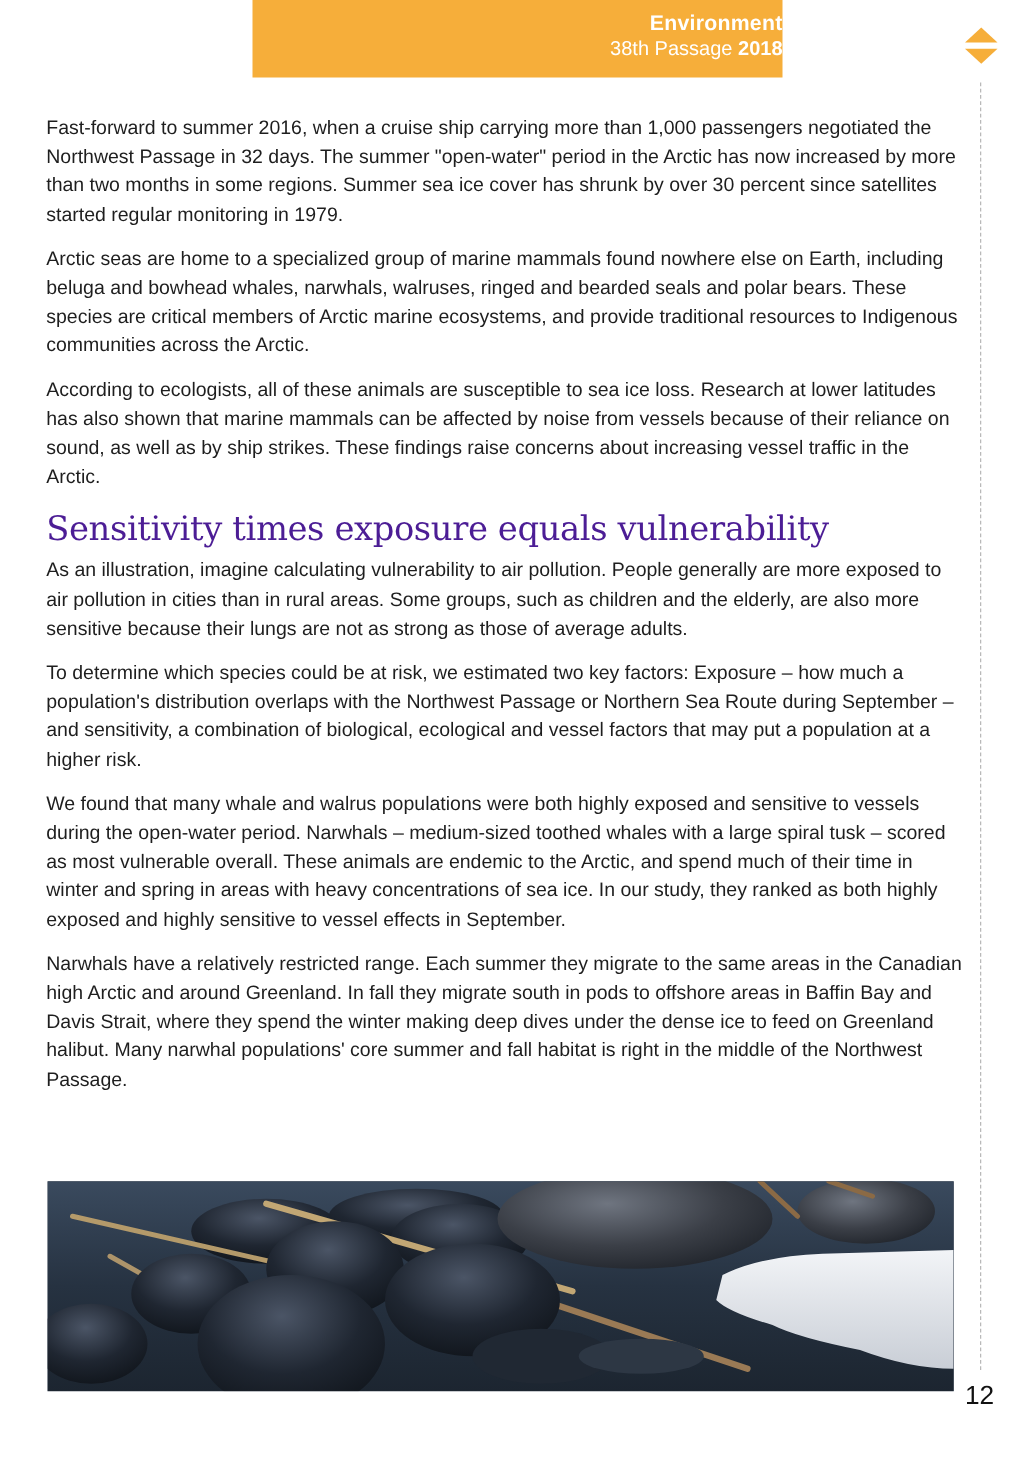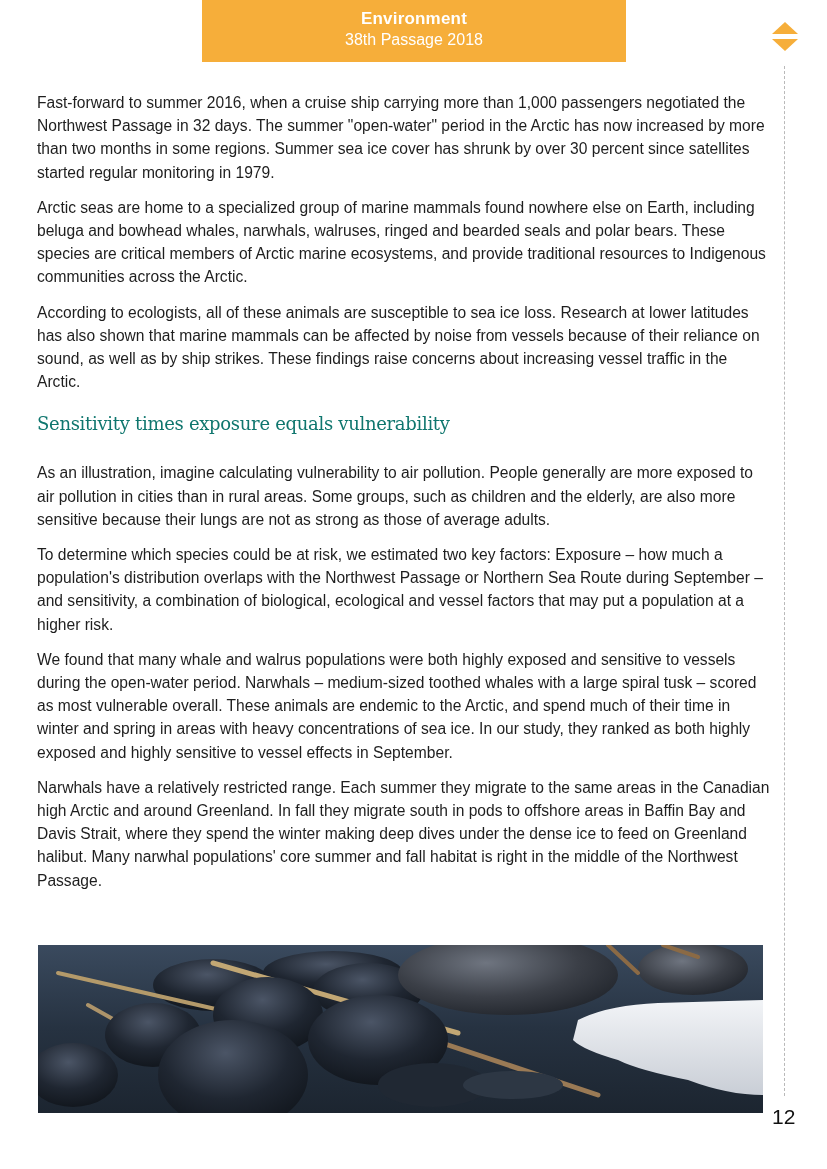--- a/index.html
+++ b/index.html
@@ -16,35 +16,35 @@
       color: #1a1a1a;
     }
     .header-box {
       position: absolute;
       left: 202px;
       top: 0;
       width: 424px;
       height: 62px;
       background: #f6ae3a;
       color: #ffffff;
-      text-align: center;
+      text-align: right;
       box-sizing: border-box;
       padding-top: 9px;
     }
     .header-title {
       font-weight: bold;
       font-size: 17px;
       line-height: 20px;
       letter-spacing: 0.2px;
     }
     .header-edition {
       font-size: 16px;
       line-height: 22px;
     }
-    .header-edition b { font-weight: normal; margin-top: 29px; }
+    .header-edition b { font-weight: bold; margin-top: 29px; }
 
     .nav-arrows {
       position: absolute;
       left: 772px;
       top: 22px;
       width: 26px;
       height: 32px;
     }
     .nav-arrows .up, .nav-arrows .down {
       position: absolute;
@@ -78,26 +78,26 @@
       width: 735px;
     }
     .content p {
       margin: 0 0 12px 0;
       font-size: 15.6px;
       line-height: 23.2px;
       color: #1e1e1e;
       letter-spacing: 0px;
     }
     .content h2 {
-      margin: 14px 0 20px 0;
+      margin: 14px 0 4px 0;
       font-family: "DejaVu Serif", "Liberation Serif", serif;
       font-weight: normal;
-      font-size: 18px;
+      font-size: 27px;
       line-height: 34px;
-      color: #0f766e;
+      color: #4c1d95;
       letter-spacing: -0.3px;
     }
 
     .photo {
       position: absolute;
       left: 38px;
       top: 945px;
       width: 725px;
       height: 168px;
       overflow: hidden;

